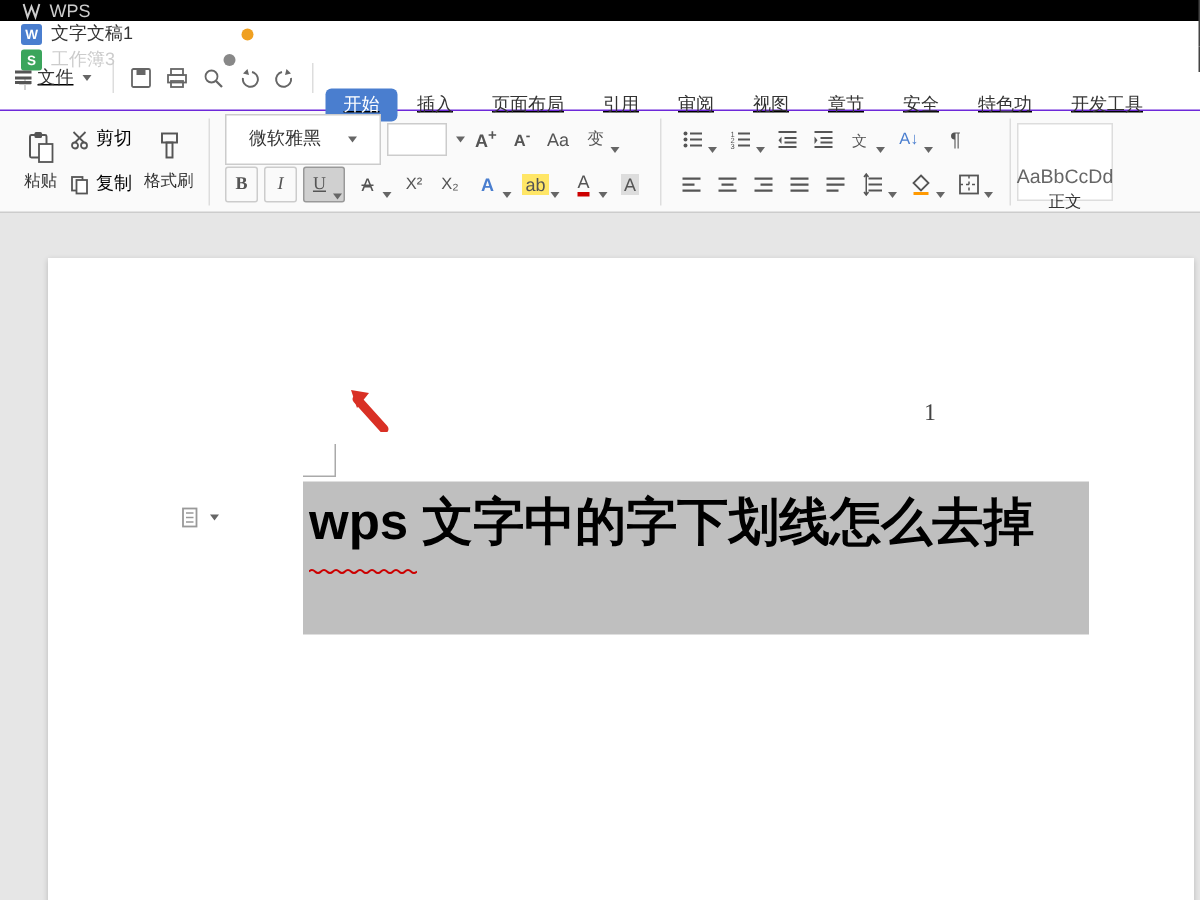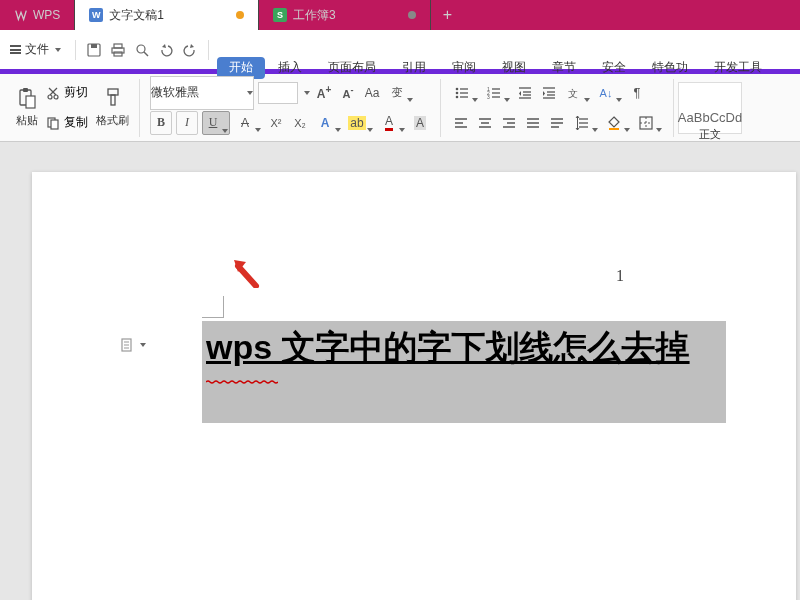--- a/index.html
+++ b/index.html
@@ -1,33 +1,33 @@
 <!DOCTYPE html>
 <html><head>
 <meta charset="utf-8">
 <style>
   * { margin: 0; padding: 0; box-sizing: border-box; font-family: "Microsoft YaHei", sans-serif; }
   body { background: #e6e6e6; width: 800px; height: 600px; overflow: hidden; }
 
   
-  .titlebar { height: 30px; background: #be185d; display: flex; align-items: stretch; color: #ccc; font-size: 12px; }
+  .titlebar { height: 30px; background: #000000; display: flex; align-items: stretch; color: #ccc; font-size: 12px; flex-direction: column; }
   .titlebar .home { display: flex; align-items: center; gap: 5px; padding: 0 14px; border-right: 1px solid #444; }
   .titlebar .tab { display: flex; align-items: center; gap: 6px; padding: 0 14px; position: relative; border-right: 1px solid #444; cursor: pointer; }
   .titlebar .tab.active { background: #fff; color: #333; }
   .titlebar .tab .dirty-dot { width: 8px; height: 8px; border-radius: 50%; background: #f0a020; }
   .titlebar .tab.green .dirty-dot { background: #888; }
   .titlebar .new-tab { display: flex; align-items: center; padding: 0 12px; font-size: 16px; cursor: pointer; }
   .docicon, .sheeticon { width: 14px; height: 14px; border-radius: 2px; display: flex; align-items: center; justify-content: center; font-size: 9px; color: #fff; font-weight: bold; }
   .docicon { background: #4a7ecf; }
   .sheeticon { background: #3ba55c; }
   .wpsicon { width: 14px; height: 14px; display: inline-block; }
   .wpsicon svg { width: 14px; height: 14px; }
 
   
-  .menubar { height: 44px; background: #fff; display: flex; align-items: center; font-size: 12px; border-bottom: 5px solid #6d28d9; }
+  .menubar { height: 44px; background: #fff; display: flex; align-items: center; font-size: 12px; border-bottom: 1px solid #6d28d9; text-decoration: underline; }
   .file-btn { display: flex; align-items: center; gap: 4px; padding: 0 10px; height: 100%; color: #333; cursor: pointer; }
   .hamburger { width: 11px; height: 9px; display: inline-block; border-top: 2px solid #555; border-bottom: 2px solid #555; position: relative; }
   .hamburger::after { content: ""; position: absolute; top: 2px; left: 0; width: 100%; border-top: 2px solid #555; }
   .qat { display: flex; align-items: center; gap: 8px; padding: 0 6px; }
   .qat .qbtn { width: 16px; height: 16px; display: flex; align-items: center; justify-content: center; color: #555; cursor: pointer; }
   .qbtn svg { width: 16px; height: 16px; }
   .separator { width: 1px; height: 20px; background: #ddd; margin: 0 4px; }
   .ribbon-tabs { display: flex; height: 100%; margin-left: 4px; }
   .ribbon-tabs .rtab { padding: 0 13px; display: flex; align-items: center; cursor: pointer; color: #333; margin-top: 36px; }
   .ribbon-tabs .rtab.active { background: #4a7ecf; color: #fff; border-radius: 4px; height: 22px; align-self: center; padding: 0 12px; }
@@ -37,37 +37,37 @@
   .group { display: flex; align-items: center; height: 58px; padding: 0 6px; border-right: 1px solid #ddd; }
   .col { display: flex; flex-direction: column; align-items: center; justify-content: center; gap: 4px; padding: 0 4px; cursor: pointer; height: 100%; }
   .col .lbl { font-size: 11px; color: #333; }
   .stack { display: flex; flex-direction: column; gap: 6px; padding: 0 4px; }
   .row { display: flex; align-items: center; gap: 4px; height: 24px; }
   .ibtn { width: 20px; height: 20px; display: flex; align-items: center; justify-content: center; color: #555; cursor: pointer; border-radius: 2px; position: relative; }
   .ibtn.framed { border: 1px solid #ccc; width: 22px; height: 24px; }
   .ibtn.active { background: #d0d0d0; border: 1px solid #999; }
   .ibtn .dd { position: absolute; right: 1px; bottom: 1px; width: 0; height: 0; border-left: 3px solid transparent; border-right: 3px solid transparent; border-top: 4px solid #666; }
   .ibtn.withdd { padding-right: 6px; width: 28px; }
-  .fontbox { width: 104px; height: 34px; border: 1px solid #ccc; display: flex; align-items: center; padding: 0 0; font-size: 12px; color: #333; background: #fff; }
+  .fontbox { width: 104px; height: 34px; border: 1px solid #ccc; display: flex; align-items: center; padding: 0 15px; font-size: 12px; color: #333; background: #fff; }
   .fontsize { width: 40px; height: 22px; border: 1px solid #ccc; background: #fff; }
   .ibtn svg { width: 16px; height: 16px; }
 
   .style-sample { width: 64px; height: 52px; border: 1px solid #ddd; display: flex; flex-direction: column; align-items: center; justify-content: center; gap: 2px; font-size: 11px; color: #333; background: #fff; margin-left: 4px; }
   .style-sample .preview { font-size: 13px; color: #666; margin-top: 37px; }
 
   
   .workspace { position: relative; height: 468px; background: #e6e6e6; overflow: hidden; }
   .page { position: absolute; top: 30px; left: 32px; width: 764px; height: 600px; background: #fff; box-shadow: 0 1px 4px rgba(0,0,0,0.2); }
   .page-number { position: absolute; top: 95px; left: 584px; font-size: 16px; color: #444; font-family: Georgia, serif; }
   .corner-mark { position: absolute; width: 22px; height: 22px; border-left: 1px solid #aaa; border-top: 1px solid #aaa; }
   .corner-mark.tl { top: 124px; left: 170px; border-left: none; border-top: none; border-right: 1px solid #aaa; border-bottom: 1px solid #aaa; }
   .margin-indicator { position: absolute; top: 166px; left: 88px; display: flex; align-items: center; gap: 4px; color: #888; font-size: 14px; }
   .margin-indicator svg { width: 14px; height: 14px; }
   .selection { position: absolute; top: 149px; left: 170px; width: 524px; height: 102px; background: #bfbfbf; }
-  .headline { position: absolute; top: 153px; left: 174px; font-size: 34px; font-weight: 700; color: #000; text-decoration: underline; font-family: "Microsoft YaHei", sans-serif; white-space: nowrap; }
+  .headline { position: absolute; top: 153px; left: 174px; font-size: 34px; font-weight: 700; color: #000; font-family: "Microsoft YaHei", sans-serif; white-space: nowrap; }
   .squiggle { position: absolute; top: 198px; left: 174px; width: 72px; height: 4px; }
   .squiggle svg { width: 72px; height: 4px; }
 
   
   .arrow-annot { position: absolute; top: 116px; left: 232px; width: 28px; height: 30px; pointer-events: none; }
   .arrow-annot svg { width: 28px; height: 30px; }
 
   .dd-tri { width: 0; height: 0; border-left: 3px solid transparent; border-right: 3px solid transparent; border-top: 4px solid #666; margin-left: 2px; }
 </style>
 </head>

